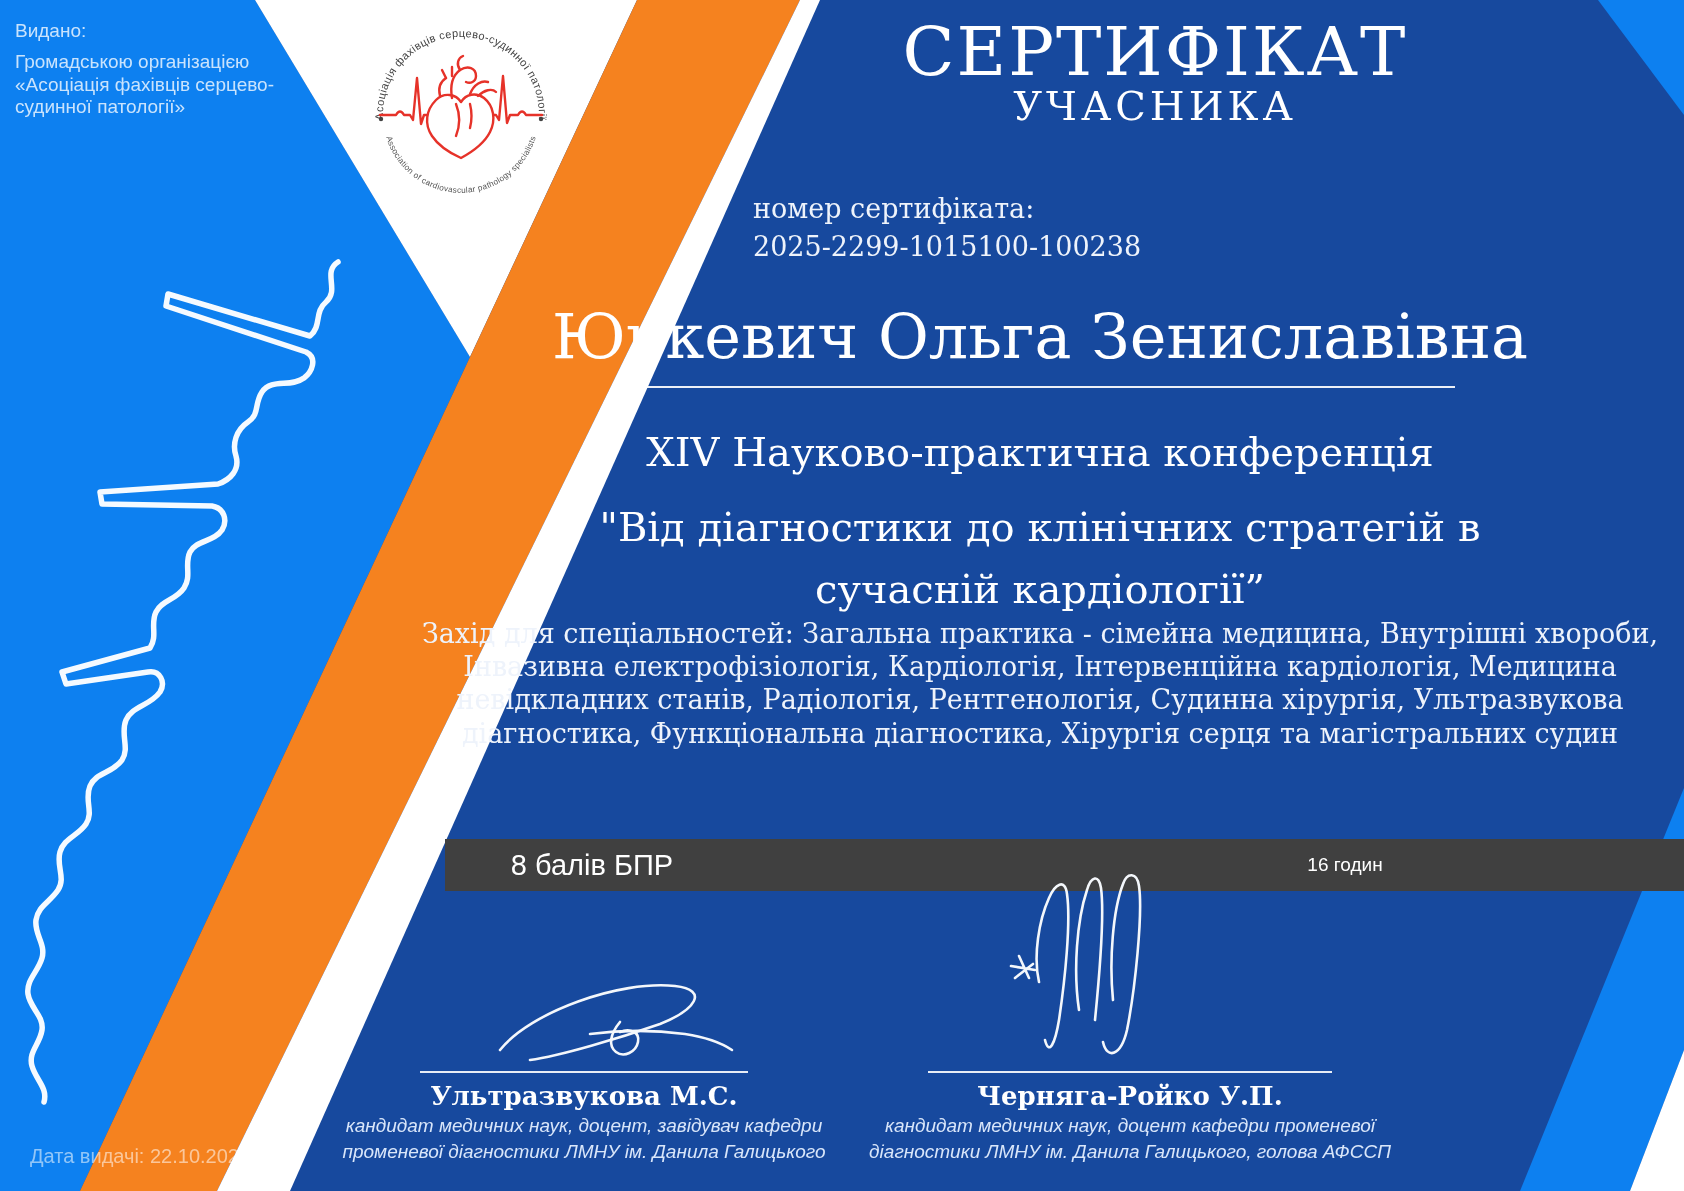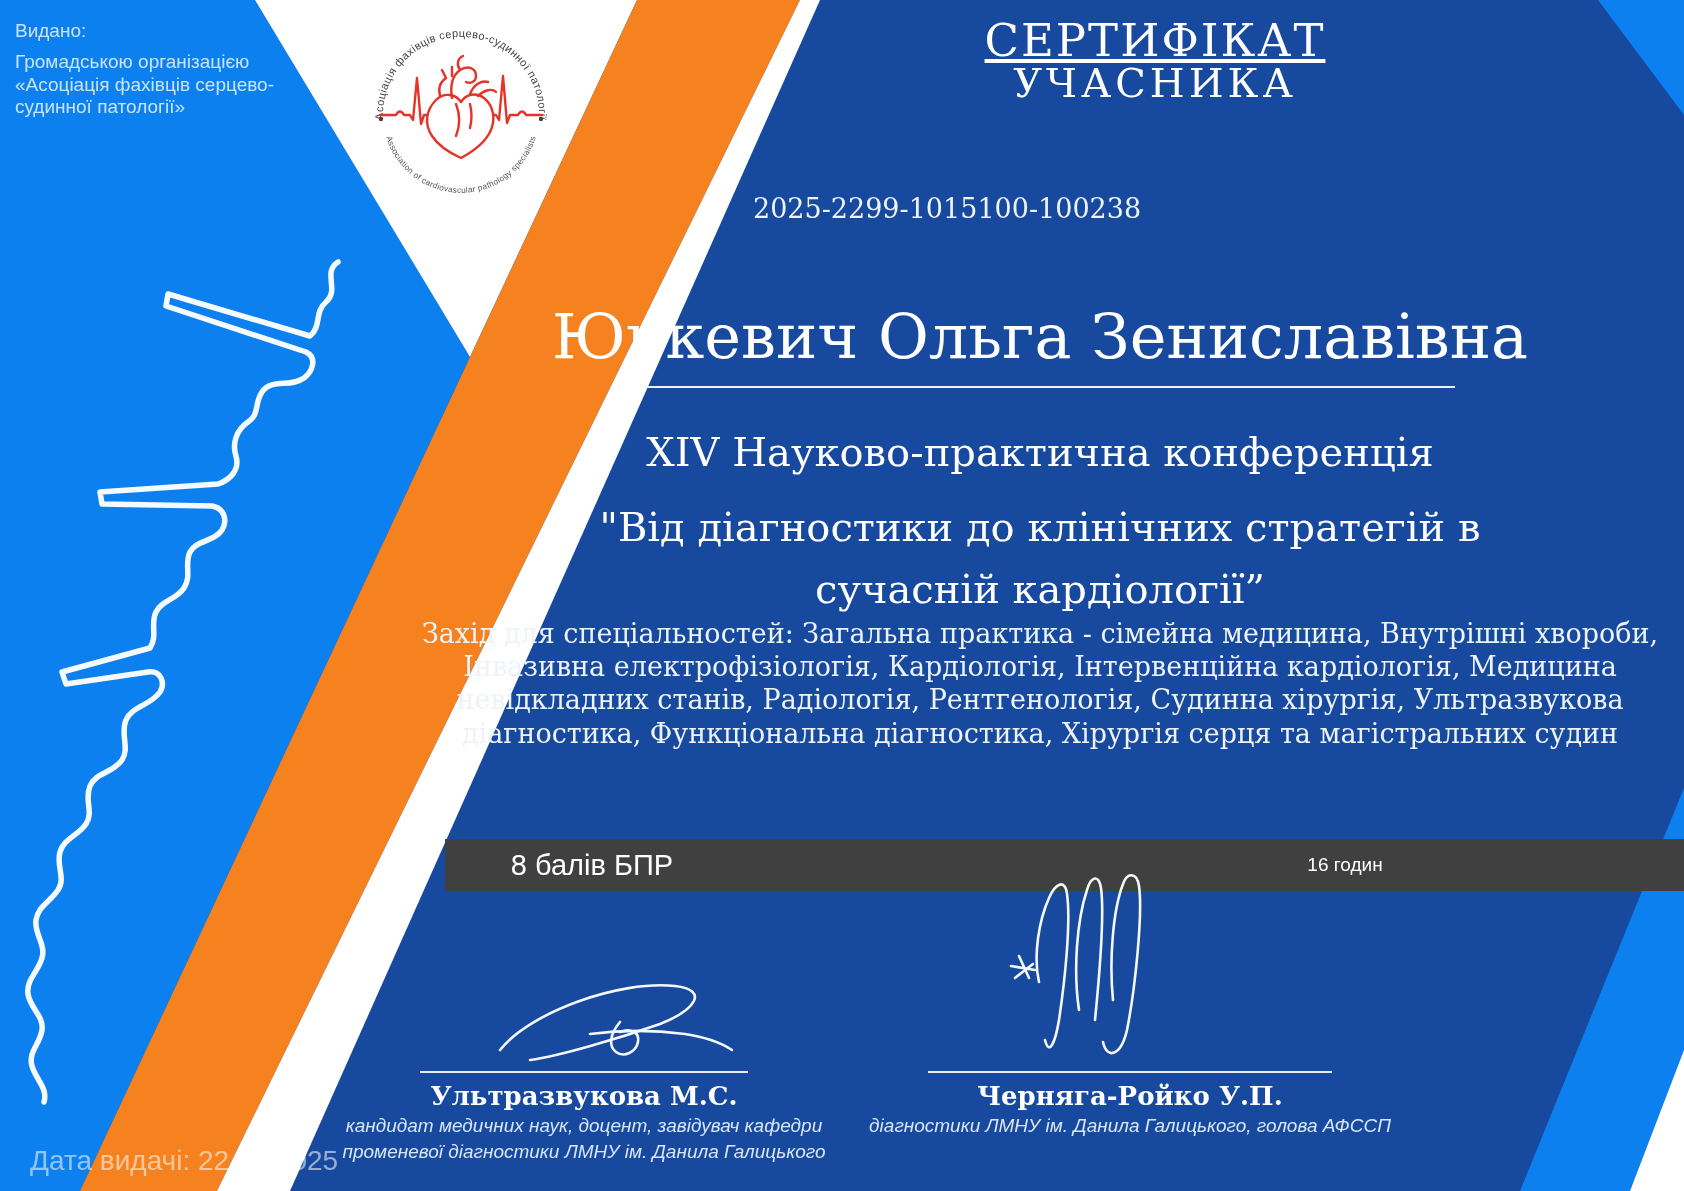--- a/index.html
+++ b/index.html
@@ -15,21 +15,21 @@
   .nowrap{white-space:nowrap;}
   .center{text-align:center;}
 
   .issuer{left:15px;top:20px;width:270px;font-size:19px;line-height:1.2;
           color:rgba(235,244,255,.85);}
   .issuer .lead{margin-bottom:8px;}
 
   .logo{left:366px;top:20px;width:190px;height:190px;}
 
   .titleblock{left:700px;top:18px;width:910px;}
-  .title-main{font-size:45px;line-height:1;letter-spacing:2px;color:#fff;text-decoration:underline;}
+  .title-main{font-size:68px;line-height:1;letter-spacing:2px;color:#fff;}
   .title-sub{font-size:40px;line-height:1;letter-spacing:4px;color:#fff;}
 
   .certnum{left:753px;top:190px;font-size:27px;line-height:38px;color:#eef3fb;}
 
   .nameblock{left:380px;top:300px;width:1320px;font-size:62px;color:#fff;}
   .rule{left:625px;top:386px;width:830px;height:2px;background:rgba(255,255,255,.92);}
 
   .eventblock{left:380px;top:428px;width:1320px;color:#fff;}
   .event-title{font-size:40px;line-height:1.2;margin-bottom:20px;}
   .event-quote{font-size:40px;line-height:1.55;}
@@ -48,21 +48,21 @@
   .sig-line{top:1071px;height:2px;background:rgba(255,255,255,.9);}
   .sig-line.l{left:420px;width:328px;}
   .sig-line.r{left:928px;width:404px;}
   .sig-name{top:1081px;font-size:26px;font-weight:bold;color:#fff;}
   .sig-name.l{left:420px;width:328px;}
   .sig-name.r{left:928px;width:404px;}
   .sig-role{top:1113px;font-size:19px;line-height:1.35;color:#d9e6fa;font-style:italic;}
   .sig-role.l{left:340px;width:488px;}
   .sig-role.r{left:835px;width:590px;}
 
-  .issue-date{left:30px;top:1145px;font-size:28px;color:rgba(255,255,255,.55);}
+  .issue-date{left:30px;top:1145px;font-size:20px;color:rgba(255,255,255,.55);}
 </style>
 </head>
 <body>
 
 <div class="page">
 
   <svg class="bg" viewBox="0 0 1684 1191" preserveAspectRatio="none">
     <polygon points="0,0 255,0 470,357 80,1191 0,1191" fill="#0d80f0"></polygon>
     <polygon points="255,0 637,0 470,357" fill="#ffffff"></polygon>
     <polygon points="637,0 800,0 217,1191 80,1191" fill="#f5821f"></polygon>
@@ -127,20 +127,21 @@
     <div>«Асоціація фахівців серцево-</div>
     <div>судинної патології»</div>
   </div>
 
   <div class="abs titleblock center">
     <div class="title-main serif">СЕРТИФІКАТ</div>
     <div class="title-sub serif">УЧАСНИКА</div>
   </div>
 
   <div class="abs certnum serif">
+    <div>номер сертифіката:</div>
     <div>2025-2299-1015100-100238</div>
   </div>
 
   <div class="abs nameblock serif center nowrap">Юркевич Ольга Зениславівна</div>
   <div class="abs rule"></div>
 
   <div class="abs eventblock center">
     <div class="event-title serif nowrap">XIV Науково-практична конференція</div>
     <div class="event-quote serif nowrap">"Від діагностики до клінічних стратегій в</div>
     <div class="event-quote serif nowrap">сучасній кардіології”</div>
@@ -176,18 +177,19 @@
     <g fill="none" stroke="#f4f7fb" stroke-width="2.6" stroke-linecap="round">
       <path d="M 44 122 C 38 96 44 60 54 38 C 60 24 70 18 72 34 C 76 62 70 120 64 160 C 60 184 54 196 50 180"></path>
       <path d="M 84 150 C 78 110 82 60 92 30 C 96 16 104 14 106 28 C 110 58 104 120 100 160"></path>
       <path d="M 118 140 C 114 100 118 50 128 24 C 132 12 142 12 144 26 C 148 54 140 130 132 170 C 126 196 112 200 108 182"></path>
       <path d="M 20 118 l 18 -14 M 16 106 l 24 4 M 24 96 l 10 22"></path>
     </g>
   </svg>
   <div class="abs sig-line r"></div>
   <div class="abs sig-name r serif center nowrap">Черняга-Ройко У.П.</div>
   <div class="abs sig-role r sans center">
+    <div class="nowrap">кандидат медичних наук, доцент кафедри променевої</div>
     <div class="nowrap">діагностики ЛМНУ ім. Данила Галицького, голова АФССП</div>
   </div>
 
   <div class="abs issue-date sans nowrap">Дата видачі: 22.10.2025</div>
 
 </div>
 
 </body></html>

